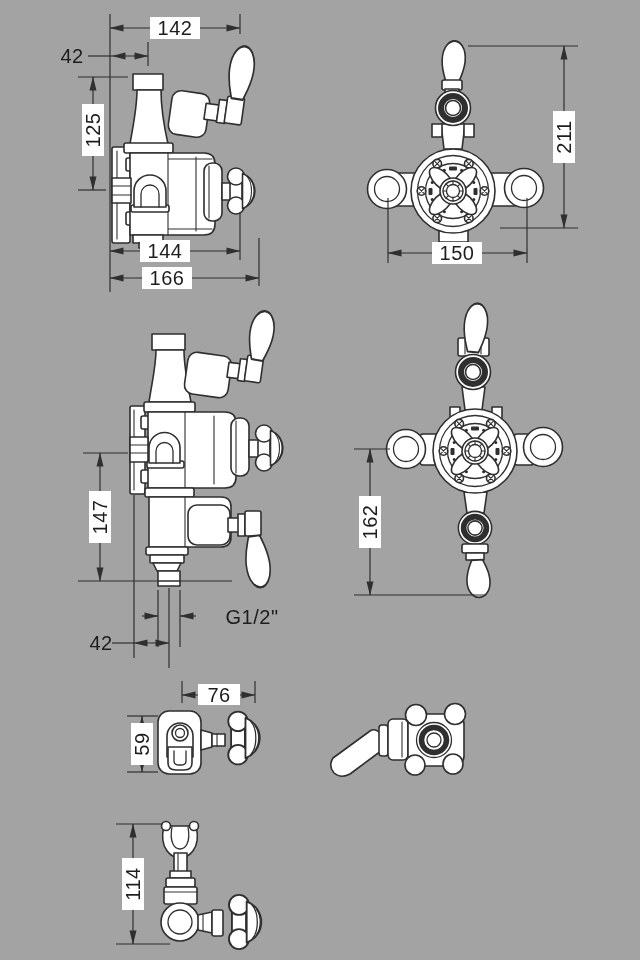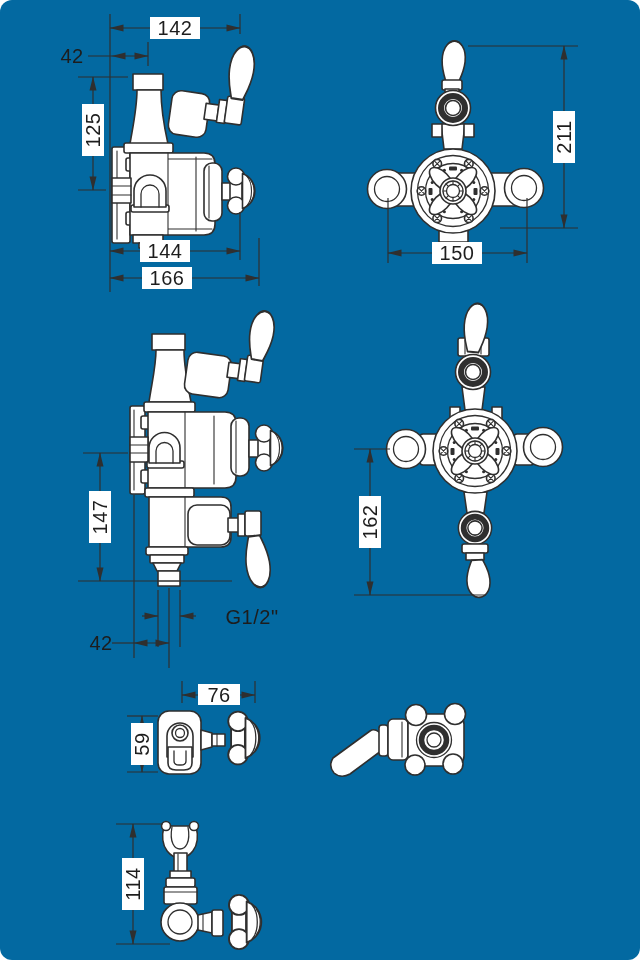--- a/index.html
+++ b/index.html
@@ -1,17 +1,17 @@
 <!DOCTYPE html>
 <html><head>
 <meta charset="utf-8">
 <style>
   html,body{margin:0;padding:0;background:#fff;}
-  .canvas{position:relative;width:640px;height:960px;background:#0369a1;overflow:hidden;
-          font-family:"Liberation Sans",sans-serif;border-radius:12px;}
+  .canvas{position:relative;width:640px;height:960px;background:#a3a3a3;overflow:hidden;
+          font-family:"Liberation Sans",sans-serif;}
   svg{display:block}
   .ln{fill:#ffffff;stroke:#2f2f2f;stroke-width:1.6;stroke-linejoin:round;stroke-linecap:round}
   .lnf{fill:none;stroke:#2f2f2f;stroke-width:1.3;stroke-linejoin:round;stroke-linecap:round}
   .thin{fill:none;stroke:#2f2f2f;stroke-width:1.1;stroke-linecap:round}
   .dot{fill:#2f2f2f;stroke:none}
   .dim{stroke:#2f2f2f;stroke-width:1.2;fill:none}
   .dimtxt{font-family:"Liberation Sans",sans-serif;font-size:20px;fill:#1d1d1d;
           letter-spacing:.5px;text-anchor:middle}
   .bg{fill:#ffffff;stroke:none}
 </style>

